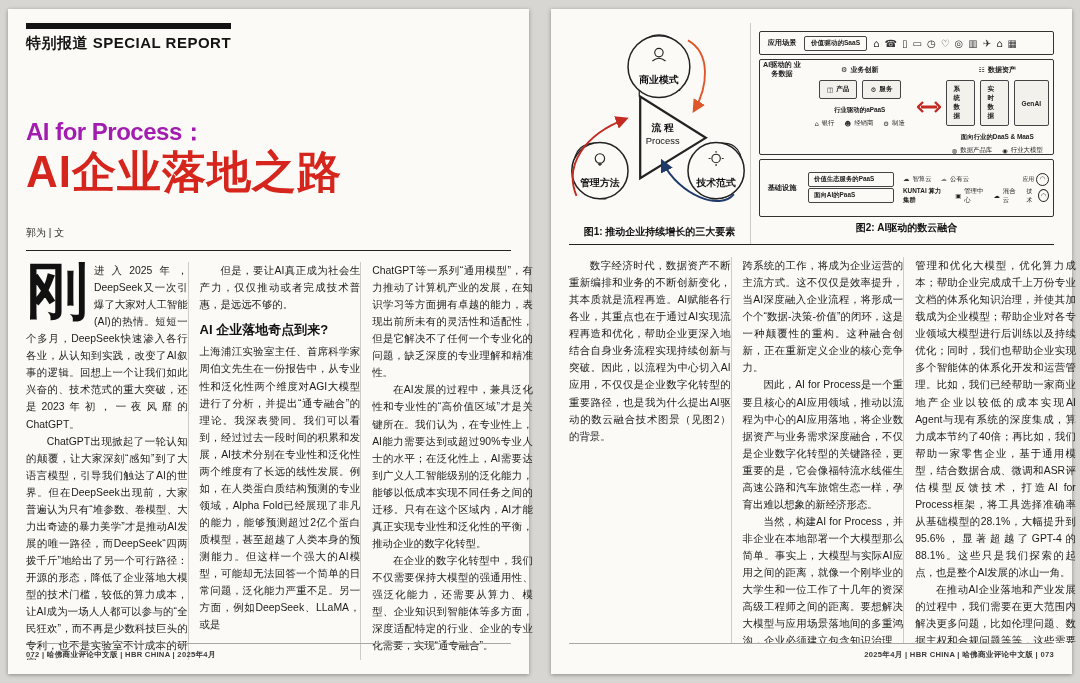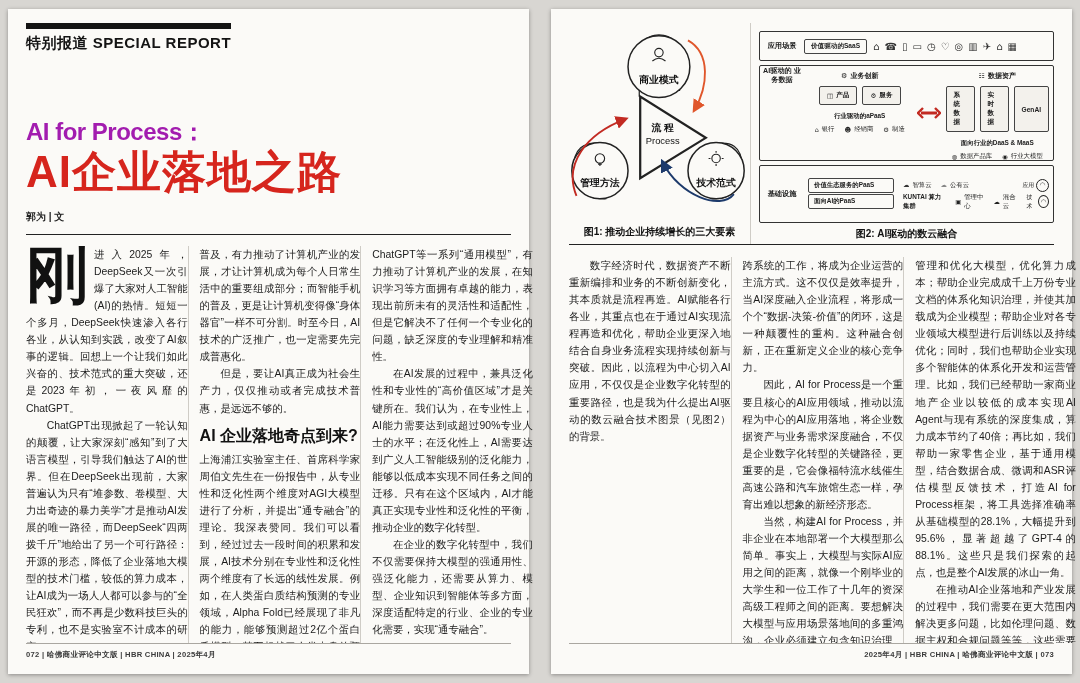--- a/index.html
+++ b/index.html
@@ -10,49 +10,49 @@
   #page-left { left:8px; }
   #page-right { left:551px; }
   .page-inner { position:absolute; inset:0; padding:14px 18px 8px 18px; }
 
   
   .kicker { display:inline-block; border-top:6px solid #141414; padding-top:5px;
     font-weight:bold; font-size:15px; letter-spacing:.5px; color:#141414; }
   .title-block { margin-top:66px; }
   .title-en { font-size:24px; font-weight:bold; color:#a21caf; letter-spacing:-.5px; line-height:1.1;margin-top:48px; }
   .title-cn { font-size:44px; font-weight:bold; color:#d6251d; letter-spacing:1px; line-height:1.15; margin-top:2px; }
-  .byline { font-size:10px; font-weight:bold; color:#222; margin-top:12px; }
+  .byline { font-size:10px; font-weight:normal; color:#222; margin-top:28px; }
   .head-rule { border:none; border-top:1.5px solid #222; margin-top:10px; }
 
   
   .cols { display:flex; margin-top:11px; }
   .col { width:161.6px; flex:0 0 auto; height:398px; overflow:hidden; text-align:justify; }
   .col + .col { border-left:1px solid #cfccc6; margin-left:0; padding-left:11px; width:172.6px; }
   .col p { font-size:10.4px; line-height:1.64; color:#1c1c1c; text-indent:2em; }
   .col p.noindent { text-indent:0; }
   .dropcap { float:left; font-size:62px; line-height:.82; font-weight:bold; color:#111;
     margin:4px 6px 0 0; }
-  .subhead { font-size:16px; font-weight:bold; color:#111; margin:9px 0 5px; text-align:left; line-height:1.25; }
+  .subhead { font-size:13px; font-weight:bold; color:#111; margin:9px 0 5px; text-align:left; line-height:1.25; }
 
   
   .footer { position:absolute; left:18px; right:18px; bottom:14px; border-top:1px solid #aaa7a1;
     padding-top:6px; font-size:7.6px; font-weight:bold; color:#3a3a3a; letter-spacing:.3px; }
   .footer.right { text-align:right; }
 
   
   .figures { display:flex; height:222px; border-bottom:1.5px solid #222; }
   .figbox1 { width:182px; flex:0 0 auto; padding-top:2px; border-right:1px solid #cfccc6; }
   .figbox2 { flex:1; padding:8px 0 0 8px; }
   .figcap { font-size:10px; font-weight:bold; color:#111; text-align:center; margin-top:4px; }
 
   
   .f2 { width:100%; font-size:6.8px; color:#222; }
   .f2row { border:1.2px solid #333; border-radius:2px; background:#fbfaf7; display:flex; align-items:center; }
   .f2label { width:44px; flex:0 0 auto; font-weight:bold; font-size:7.2px; text-align:center; line-height:1.3; }
-  .f2r1 { height:30px; margin-bottom:4px; }
+  .f2r1 { height:24px; margin-bottom:4px; }
   .f2r1-box { border:1px solid #444; border-radius:2px; padding:2px 6px; font-size:6.6px; font-weight:bold; margin-right:6px; }
   .f2icons { display:flex; gap:5px; font-size:10px; color:#333; align-items:center; }
   .f2r2 { height:96px; margin-bottom:4px; align-items:stretch; }
   .f2half { flex:1; padding:5px 4px 2px; display:flex; flex-direction:column; align-items:center; position:relative; }
   .f2hdr { font-size:7px; font-weight:bold; display:flex; align-items:center; gap:3px; }
   .f2boxes { display:flex; gap:5px; margin-top:5px; }
   .f2box { border:1px solid #444; border-radius:2px; background:#f3f1ec; padding:4px 7px;
     font-size:6.6px; font-weight:bold; display:flex; gap:3px; align-items:center; }
   .f2sub { font-size:6.4px; font-weight:bold; margin-top:7px; }
   .f2minirow { display:flex; gap:10px; margin-top:4px; font-size:6.2px; align-items:center; }
@@ -85,21 +85,20 @@
       <hr class="head-rule">
     </div>
 
     <div class="cols">
       <div class="col">
         <p class="noindent"><span class="dropcap">刚</span><span>进入2025年，DeepSeek又一次引爆了大家对人工智能(AI)的热情。短短一个多月，DeepSeek快速渗入各行各业，从认知到实践，改变了AI叙事的逻辑。回想上一个让我们如此兴奋的、技术范式的重大突破，还是2023年初，一夜风靡的ChatGPT。</span></p>
         <p>ChatGPT出现掀起了一轮认知的颠覆，让大家深刻“感知”到了大语言模型，引导我们触达了AI的世界。但在DeepSeek出现前，大家普遍认为只有“堆参数、卷模型、大力出奇迹的暴力美学”才是推动AI发展的唯一路径，而DeepSeek“四两拨千斤”地给出了另一个可行路径：开源的形态，降低了企业落地大模型的技术门槛，较低的算力成本，让AI成为一场人人都可以参与的“全民狂欢”，而不再是少数科技巨头的专利，也不是实验室不计成本的研究。</p>
 
       </div>
       <div class="col">
-        <p class="noindent">普及，有力推动了计算机产业的发展，才让计算机成为每个人日常生活中的重要组成部分；而智能手机的普及，更是让计算机变得像“身体器官”一样不可分割。时至今日，AI技术的广泛推广，也一定需要先完成普惠化。</p>
         <p>但是，要让AI真正成为社会生产力，仅仅推动或者完成技术普惠，是远远不够的。</p>
         <div class="subhead">AI 企业落地奇点到来?</div>
         <p class="noindent">上海浦江实验室主任、首席科学家周伯文先生在一份报告中，从专业性和泛化性两个维度对AGI大模型进行了分析，并提出“通专融合”的理论。我深表赞同。我们可以看到，经过过去一段时间的积累和发展，AI技术分别在专业性和泛化性两个维度有了长远的线性发展。例如，在人类蛋白质结构预测的专业领域，Alpha Fold已经展现了非凡的能力，能够预测超过2亿个蛋白质模型，甚至超越了人类本身的预测能力。但这样一个强大的AI模型，可能却无法回答一个简单的日常问题，泛化能力严重不足。另一方面，例如DeepSeek、LLaMA，或是</p>
       </div>
       <div class="col">
         <p class="noindent">ChatGPT等一系列“通用模型”，有力推动了计算机产业的发展，在知识学习等方面拥有卓越的能力，表现出前所未有的灵活性和适配性，但是它解决不了任何一个专业化的问题，缺乏深度的专业理解和精准性。</p>
         <p>在AI发展的过程中，兼具泛化性和专业性的“高价值区域”才是关键所在。我们认为，在专业性上，AI能力需要达到或超过90%专业人士的水平；在泛化性上，AI需要达到广义人工智能级别的泛化能力，能够以低成本实现不同任务之间的迁移。只有在这个区域内，AI才能真正实现专业性和泛化性的平衡，推动企业的数字化转型。</p>
         <p>在企业的数字化转型中，我们不仅需要保持大模型的强通用性、强泛化能力，还需要从算力、模型、企业知识到智能体等多方面，深度适配特定的行业、企业的专业化需要，实现“通专融合”。</p>
 
       </div>

